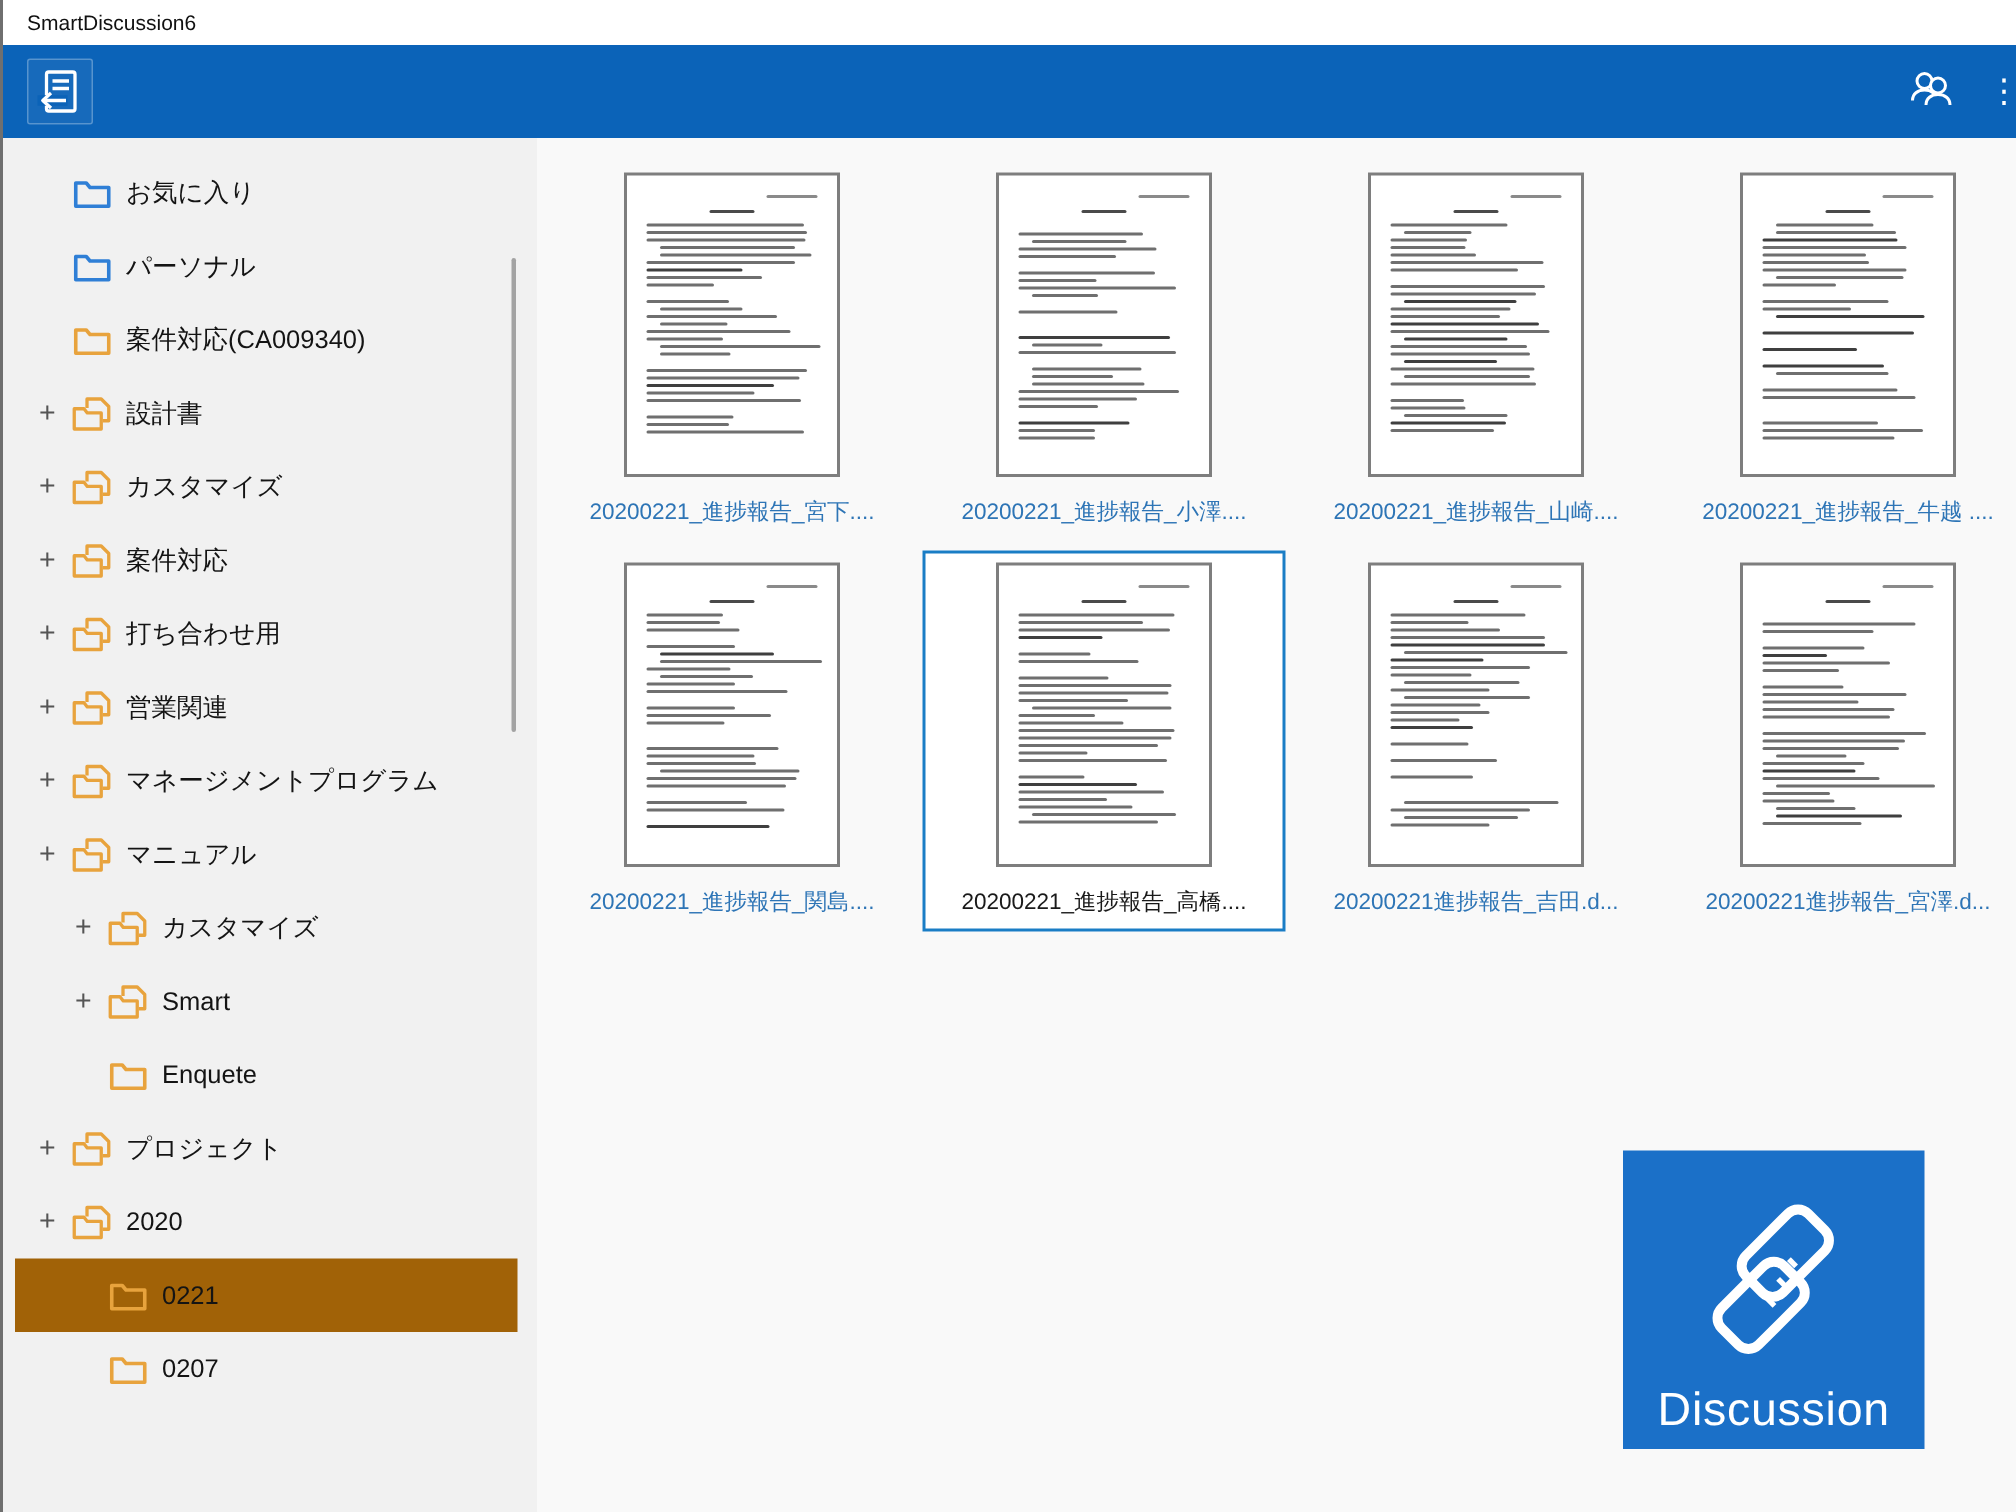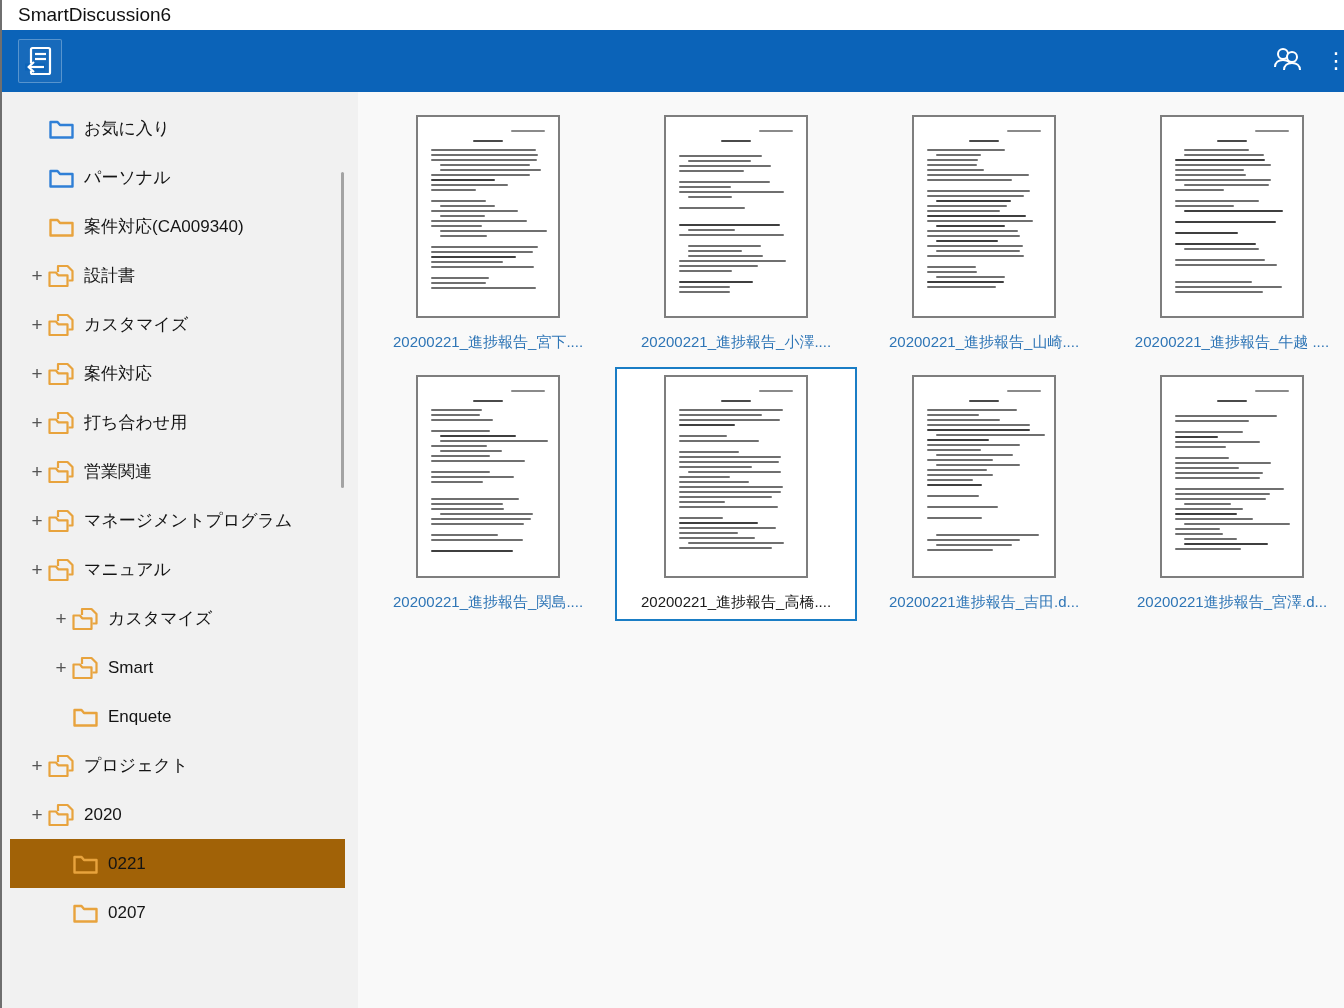--- a/index.html
+++ b/index.html
@@ -3,21 +3,21 @@
 <meta charset="utf-8">
 <style>
   * { margin:0; padding:0; box-sizing:border-box; }
   html,body { width:1344px; height:1008px; overflow:hidden;
     font-family:"Liberation Sans","DejaVu Sans",sans-serif; background:#f9f9f9; }
   body::before { content:""; position:fixed; left:0; top:0; width:2px; height:100%;
     background:#6f6f6f; z-index:50; }
 
   
   .titlebar { height:30px; background:#ffffff; display:flex; align-items:center;
-    padding-left:18px; font-size:19px; color:#111; }
+    padding-left:18px; font-size:14px; color:#111; }
 
   
   .appbar { height:62px; background:#0b63b8; position:relative; display:flex; align-items:center; }
   .appbar-btn { width:44px; height:44px; margin-left:18px; display:flex; align-items:center;
     justify-content:center; border:1px solid rgba(255,255,255,.28); border-radius:2px;
     background:rgba(255,255,255,.05); cursor:pointer; }
   .appbar-right { position:absolute; right:40px; top:0; height:100%; display:flex;
     align-items:center; gap:28px; }
   .ellipsis { position:absolute; right:0; top:0; height:100%; width:16px; display:flex;
     align-items:center; justify-content:center; color:#fff; font-size:22px; cursor:pointer; }
@@ -27,21 +27,21 @@
 
   
   .sidebar { width:358px; flex:none; background:#f1f1f1; position:relative; }
   .tabs { display:flex; gap:2px; margin:13px 0 0 3px; width:354px; }
   .tab { flex:1; height:43px; line-height:43px; text-align:center; font-size:17px;
     background:#c9c9c9; color:#1a1a1a; cursor:pointer; }
   .tab.active { background:#0e79d2; color:#fff; }
 
   .tree { margin-top:12px; }
   .tree-item { height:49px; display:flex; align-items:center; font-size:17px; color:#141414;
-    margin:0 13px 0 10px; padding-left:16px; cursor:pointer;text-align:center; }
+    margin:0 13px 0 10px; padding-left:16px; cursor:pointer; }
   .tree-item.selected { background:#a16207; }
   .tree-item .spacer { width:0; flex:none; }
   .tree-item.indent-2 .spacer { width:24px; }
   .plus { width:22px; flex:none; font-size:19px; color:#555; }
   .folder-icon { width:27px; height:24px; flex:none; margin-right:9px; position:relative; }
   .folder-icon svg { position:absolute; left:0; top:0; }
   .folder-icon.blue { color:#2f7fd6; }
   .folder-icon.orange { color:#e8a33d; }
   .tree-label { white-space:nowrap; }
   .tree-scrollbar { position:absolute; left:341px; top:80px; width:3px; height:316px;
@@ -636,15 +636,29 @@
                 <div class="line" style="width: 41.667%;"></div>
                 <div class="line" style="width: 46.1493%; margin-left: 8%;"></div>
                 <div class="line" style="width: 73.3065%; margin-left: 8%; background: rgb(63, 63, 63);"></div>
                 <div class="line" style="width: 57.978%;"></div>
               </div>
             </div>
     <div class="tile-label">20200221進捗報告_宮澤.d...</div>
   </div>
         </div>
       </div>
+    <div class="logo">
+      <svg width="120" height="128" viewBox="0 0 200 210">
+        <g transform="rotate(45 100 95)" stroke="#fff" stroke-width="11" fill="none">
+          <rect x="60" y="18" width="58" height="98" rx="16"></rect>
+          <rect x="82" y="78" width="58" height="98" rx="16"></rect>
+        </g>
+        <g stroke="#fff" stroke-width="6">
+          <line x1="116" y1="74" x2="124" y2="82"></line>
+          <line x1="104" y1="96" x2="112" y2="104"></line>
+          <line x1="92" y1="118" x2="100" y2="126"></line>
+        </g>
+      </svg>
+      <div class="logo-text">Discussion</div>
+    </div>
   </div>
 
 </div>
 
 </body></html>

